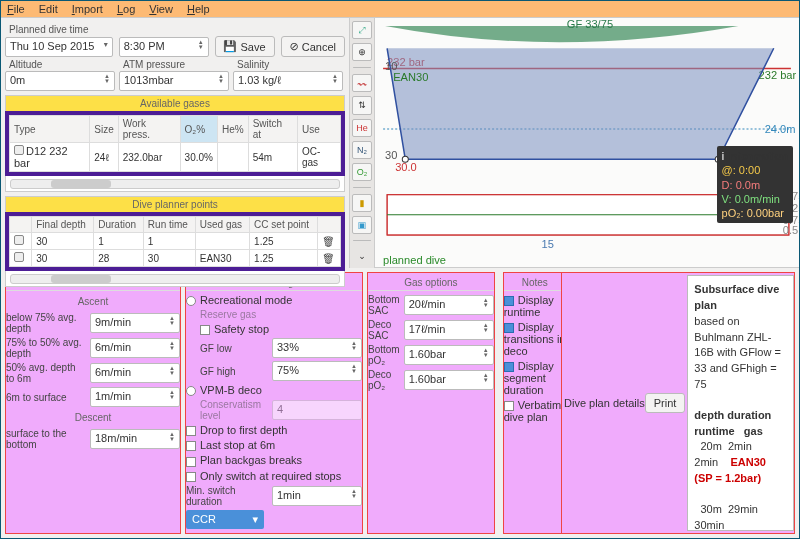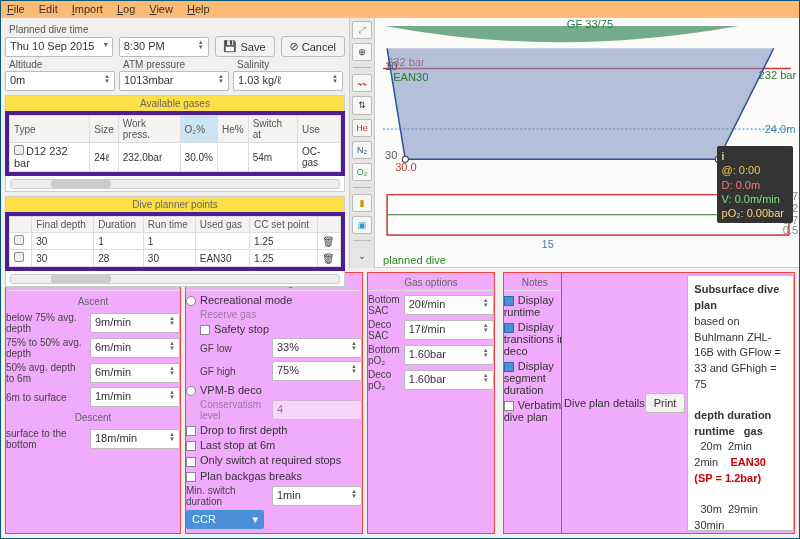--- a/index.html
+++ b/index.html
@@ -342,24 +342,24 @@
           <span>4</span>
         </div>
       </div>
     <div class="form-row">
         <span><span class="chk"></span><span>Drop to first depth</span></span>
       </div>
     <div class="form-row">
         <span><span class="chk"></span><span>Last stop at 6m</span></span>
       </div>
     <div class="form-row">
+        <span><span class="chk"></span><span>Plan backgas breaks</span></span>
+      </div>
+    <div class="form-row">
         <span><span class="chk"></span><span>Only switch at required stops</span></span>
-      </div>
-    <div class="form-row">
-        <span><span class="chk"></span><span>Plan backgas breaks</span></span>
       </div>
     <div class="form-row">
         <label>Min. switch duration</label>
         <div class="combo small-combo">
           <span>1min</span>
           <div class="spin-btns">
             <span>▲</span>
             <span>▼</span>
           </div>
         </div>

